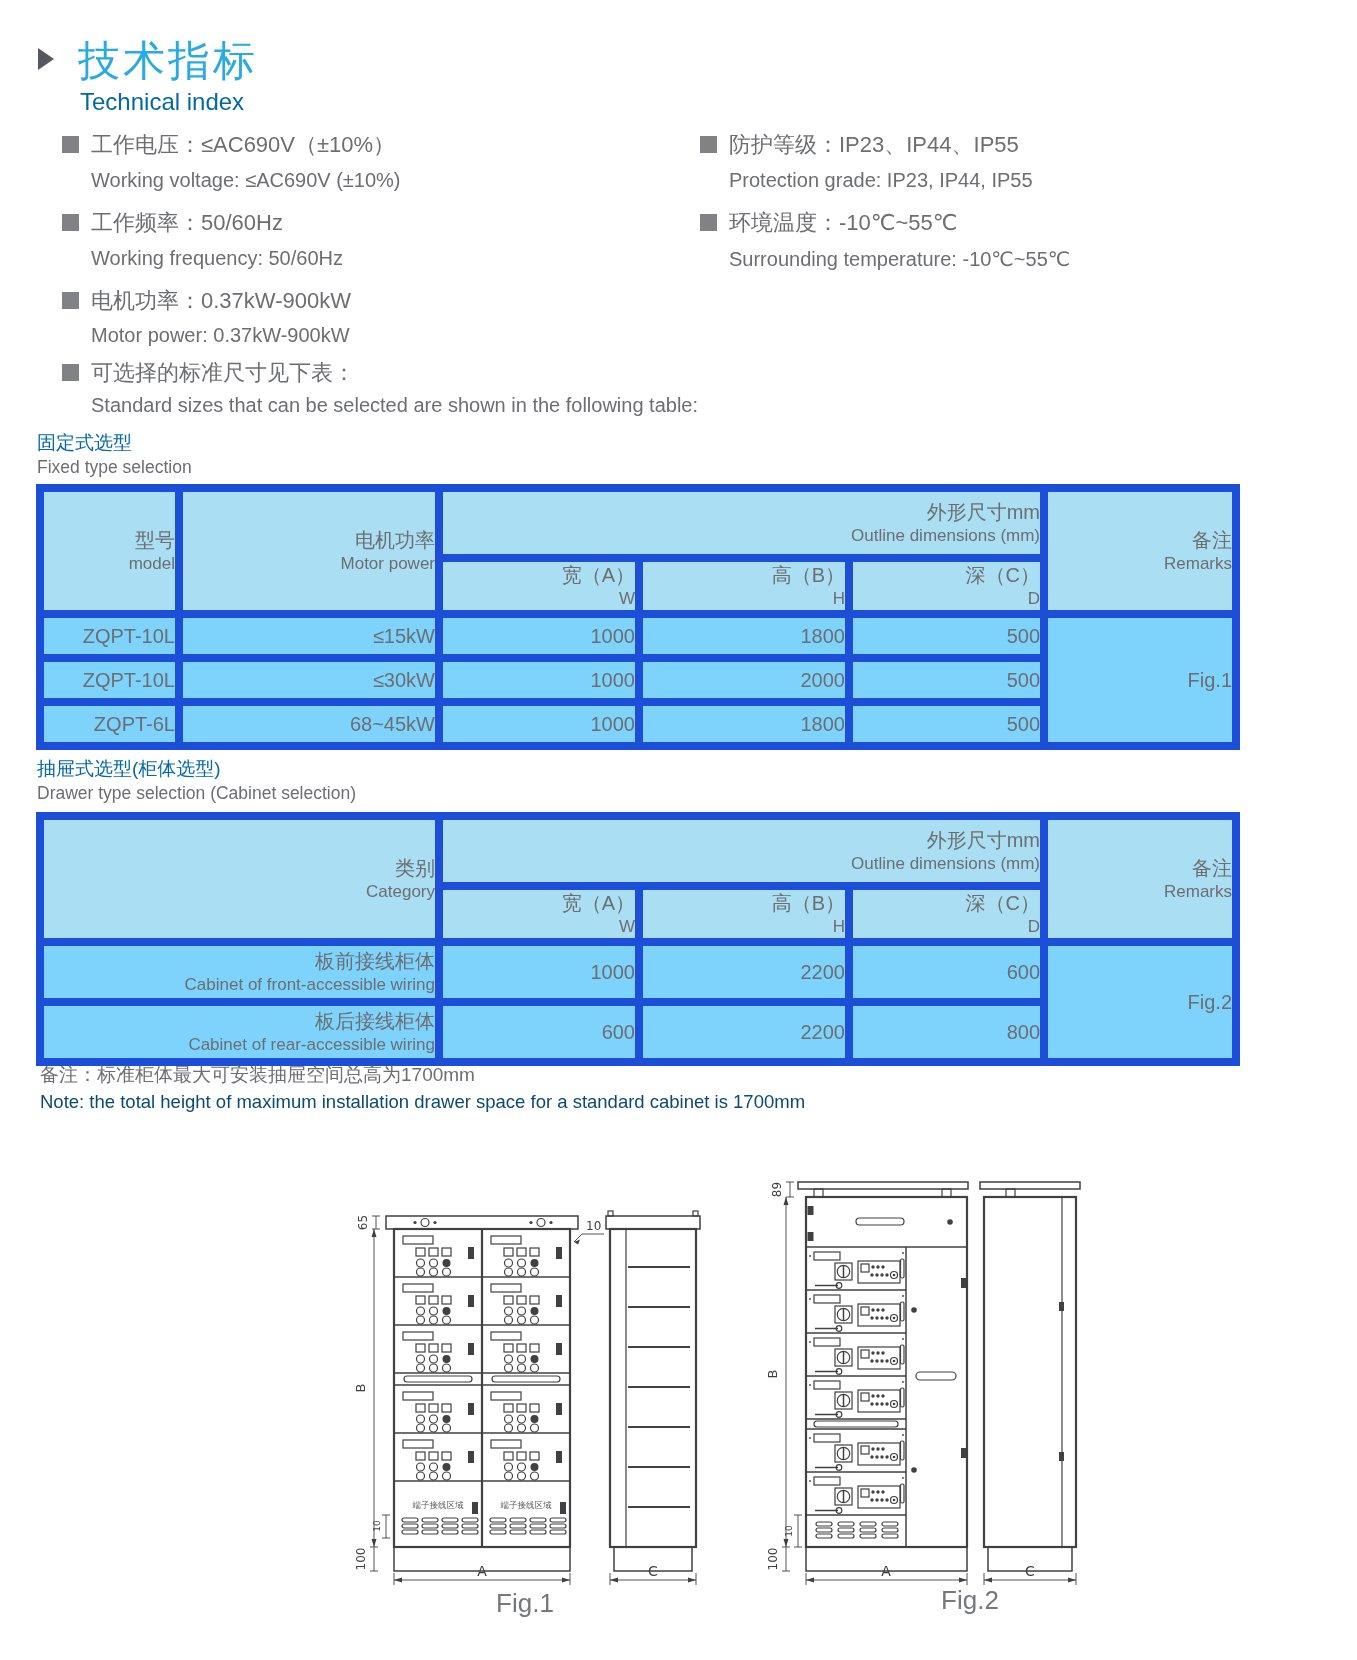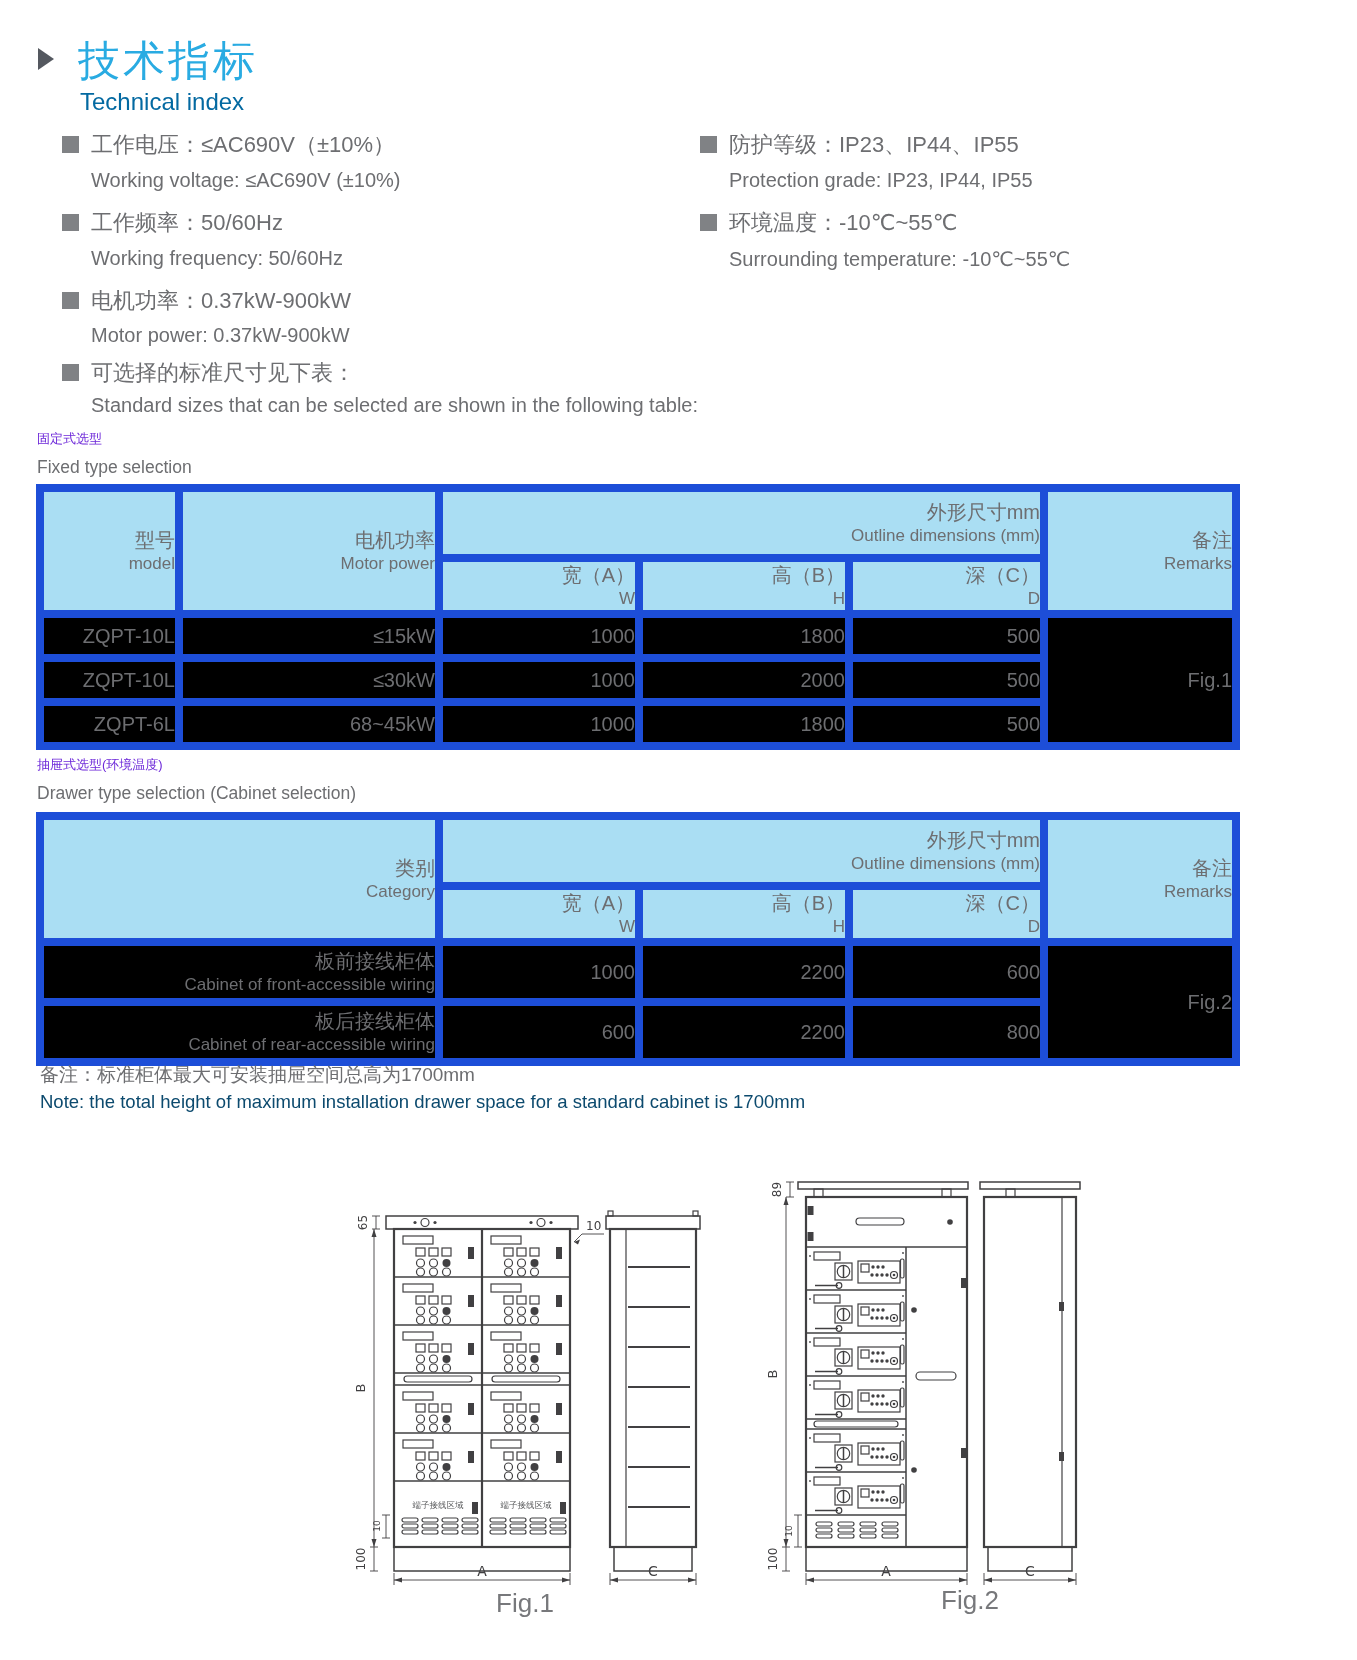--- a/index.html
+++ b/index.html
@@ -14,31 +14,31 @@
     border-top:11px solid transparent; border-bottom:11px solid transparent; }
   .page-title { font-size:42px; color:#29abe2; letter-spacing:3px; }
   .page-subtitle { font-size:24px; color:#0369a1; }
 
   
   .zh-line { font-size:22px; color:#6d6e71; }
   .en-line { font-size:20px; color:#6d6e71; }
   .bullet { display:inline-block; width:17px; height:17px; background:#808285;
     margin-right:12px; vertical-align:middle; position:relative; top:-2px; }
 
-  .section-zh { font-size:13px; color:#6d28d9; }
+  .section-zh { font-size:19px; color:#0369a1; }
   .section-en { font-size:17.5px; color:#6d6e71; }
 
   
   table.spec-table { border-collapse:collapse; table-layout:fixed; }
   table.spec-table th, table.spec-table td {
     border:8px solid #1d4ed8; padding:0; text-align:right; vertical-align:middle;
     font-weight:normal; color:#6d6e71;
   }
   table.spec-table th { background:#aadef3; }
-  table.spec-table td { background:#000000; }
+  table.spec-table td { background:#7dd3fc; }
   .cell-zh { font-size:20px; line-height:26px; }
   .cell-en { font-size:17px; line-height:22px; }
   .cell-num { font-size:20px; }
   tr.hrow1 { height:70px; }
   tr.hrow2 { height:56px; }
   tr.brow  { height:44px; }
   tr.brow2 { height:60px; }
 
   .note-zh { font-size:19px; color:#6d6e71; }
   .note-en { font-size:18.5px; color:#0c4a6e; }
@@ -146,21 +146,21 @@
         <td class="cell-num">ZQPT-6L</td>
         <td class="cell-num">68~45kW</td>
         <td class="cell-num">1000</td>
         <td class="cell-num">1800</td>
         <td class="cell-num">500</td>
       </tr>
     </tbody>
       </table>
   </div>
 
-  <div class="abs section-zh" style="left:37px; top:756px;">抽屉式选型(环境温度)</div>
+  <div class="abs section-zh" style="left:37px; top:756px;">抽屉式选型(柜体选型)</div>
   <div class="abs section-en" style="left:37px; top:783px;">Drawer type selection (Cabinet selection)</div>
 
   <div class="abs" style="left:36px; top:812px;">
     <table class="spec-table" style="width:1196px;">
       <colgroup>
         <col style="width:399px">
           <col style="width:200px">
           <col style="width:210px">
         <col style="width:195px">
           <col style="width:192px">

